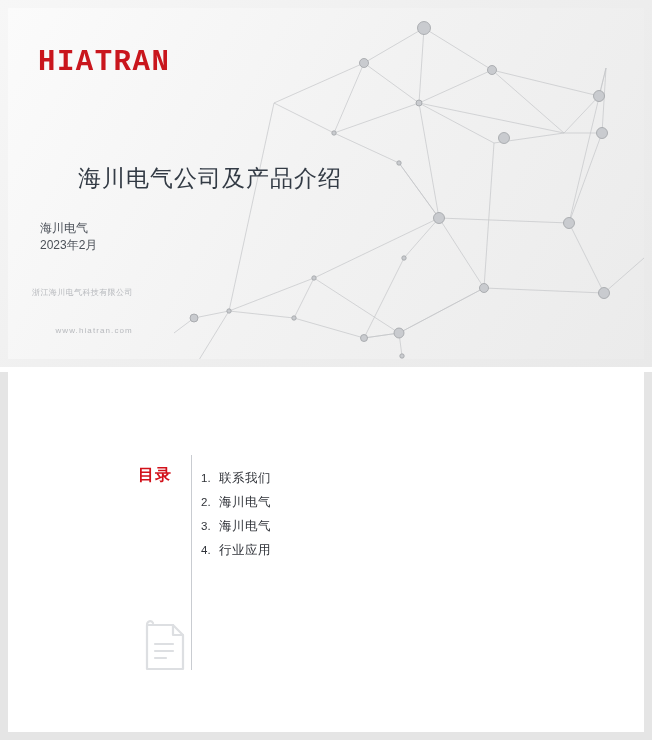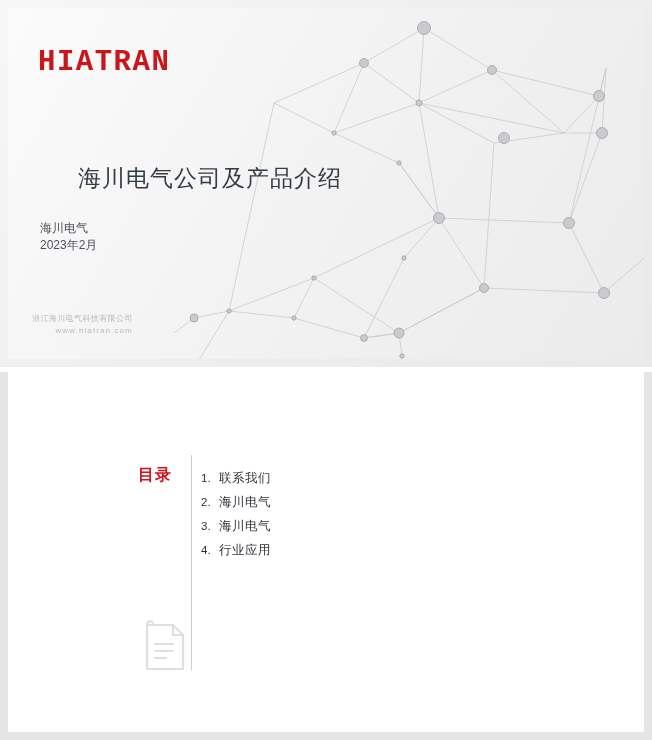--- a/index.html
+++ b/index.html
@@ -71,21 +71,21 @@
   .slide1-foot {
     position: absolute;
     left: 24px;
     bottom: 22px;
     font-size: 8px;
     color: #b7b9bd;
     line-height: 12px;
     letter-spacing: 0.4px;
     text-align: right;
   }
-  .slide1-foot .url { letter-spacing: 1.1px; }
+  .slide1-foot .url { letter-spacing: 1.1px; margin-top: 26px; }
 
   
   .gap {
     width: 652px;
     height: 5px;
     background: #ffffff;
   }
 
   
   .slide2 {

